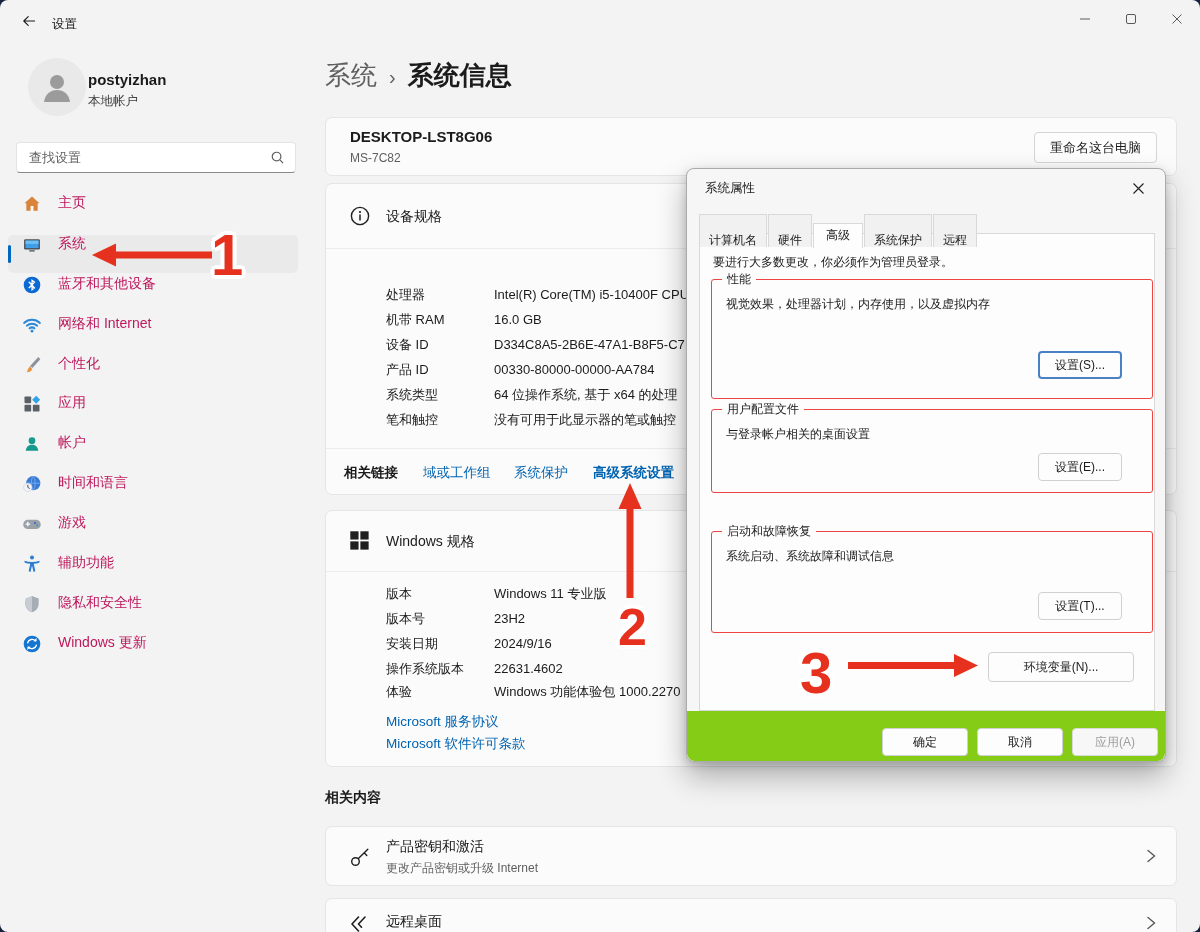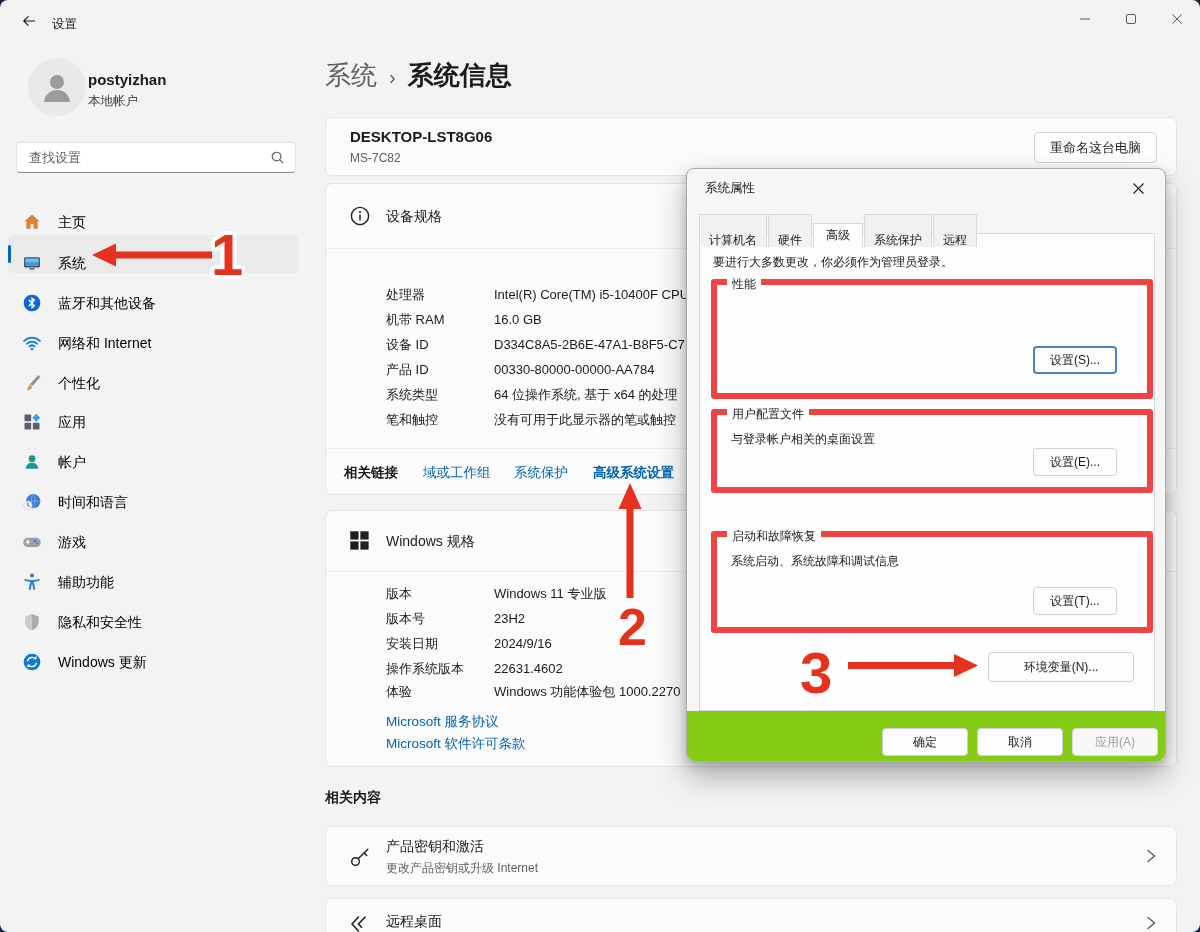--- a/index.html
+++ b/index.html
@@ -14,21 +14,21 @@
   .cap-btn { width:46px; height:38px; display:flex; align-items:center; justify-content:center; }
 
   
   .avatar { position:absolute; left:28px; top:58px; width:58px; height:58px; border-radius:50%; background:#e9e9e9; display:flex; align-items:center; justify-content:center; overflow:hidden; }
   .user-name { position:absolute; left:88px; top:71px; font-size:15px; font-weight:bold; color:#1b1b1b; }
   .user-type { position:absolute; left:88px; top:93px; font-size:12.5px; color:#3d3d3d; }
   .search { position:absolute; left:16px; top:142px; width:280px; height:31px; background:#fff; border:1px solid #e3e3e3; border-bottom:1px solid #8a8a8a; border-radius:4px; }
   .search input { position:absolute; inset:0; border:0; outline:0; background:transparent; padding:0 34px 0 12px; font-size:13px; font-family:"Liberation Sans",sans-serif; color:#1b1b1b; }
   .search input::placeholder { color:#616161; }
   .search .mag { position:absolute; right:10px; top:7px; }
-  .nav-item { position:absolute; left:8px; width:290px; height:38px; display:flex; align-items:flex-end; border-radius:5px; font-size:14px; color:#000000; }
+  .nav-item { position:absolute; left:8px; width:290px; height:38px; display:flex; align-items:flex-start; border-radius:5px; font-size:14px; color:#be185d; }
   .nav-item .ic { width:20px; height:20px; margin:0 16px 0 14px; flex:none; }
   .nav-item.sel { background:#eaeaea; }
   .nav-accent { position:absolute; left:0; top:10px; width:3px; height:18px; border-radius:2px; background:#0067c0; }
 
   
   .crumbs { position:absolute; left:325px; top:58px; display:flex; align-items:baseline; font-size:26px; }
   .crumb-parent { color:#5f5f5f; }
   .crumb-sep { color:#5f5f5f; font-size:20px; margin:0 12px; }
   .crumb-cur { color:#1b1b1b; font-weight:600; }
   .card { position:absolute; left:325px; width:852px; background:#fbfbfb; border:1px solid #e5e5e5; border-radius:7px; }
@@ -43,21 +43,21 @@
 
   
   .dlg { position:absolute; left:686px; top:168px; width:480px; height:594px; background:#f6f6f6; border:1px solid #ababab; border-radius:8px; box-shadow:0 14px 30px rgba(0,0,0,.30), 0 3px 8px rgba(0,0,0,.16); z-index:10; }
   .dlg-title { position:absolute; left:18px; top:11px; font-size:12.5px; color:#1b1b1b; }
   .dlg-close { position:absolute; right:10px; top:6px; width:34px; height:26px; display:flex; align-items:center; justify-content:center; border-radius:4px; }
   .tabs { position:absolute; left:12px; top:45px; display:flex; align-items:flex-end; z-index:5; }
   .tab { height:20px; line-height:19px; font-size:12px; color:#1b1b1b; padding:16px 9px; background:#f1f1f1; border:1px solid #d9d9d9; border-bottom:none; margin-right:1px; }
   .tab.active { height:25px; line-height:23px; background:#fdfdfd; padding:0 12px; margin-bottom:-1px; position:relative; z-index:6;text-align:center; }
   .tabpage { position:absolute; left:12px; top:64px; width:456px; height:478px; background:#fdfdfd; border:1px solid #d9d9d9; }
   .dlg-note { position:absolute; left:26px; top:85px; font-size:12px; color:#1b1b1b; }
-  .grp { position:absolute; left:24px; width:442px; border:6px solid #ef4444; border-radius:3px; }
+  .grp { position:absolute; left:24px; width:442px; border:1px solid #ef4444; border-radius:3px; }
   .grp-lbl { position:absolute; top:-9px; left:10px; background:#fdfdfd; padding:0 5px; font-size:12px; color:#1b1b1b; }
   .grp-txt { position:absolute; left:14px; top:16px; font-size:12px; color:#1b1b1b; }
   .dbtn { position:absolute; width:84px; height:28px; background:#fdfdfd; border:1px solid #d0d0d0; border-radius:4px; font-size:12px; color:#1b1b1b; font-family:"Liberation Sans",sans-serif; display:flex; align-items:center; justify-content:center; }
   .dbtn.focus { border:2px solid #4a80c4; }
   .dbtn.disabled { color:#9e9e9e; border-color:#dadada; background:#f7f7f7; }
   .dlg-footer { position:absolute; left:0; right:0; top:542px; bottom:0; background:#84cc16; border-radius:0 0 8px 8px; }
 
   
   .anno-svg { position:absolute; inset:0; z-index:60; pointer-events:none; }
   .anno-num { position:absolute; z-index:61; font-weight:bold; color:#e5311d; pointer-events:none; line-height:1;
@@ -298,20 +298,21 @@
       <div class="tab active">高级</div>
       <div class="tab">系统保护</div>
       <div class="tab">远程</div>
     </div>
 
     <div class="tabpage"></div>
     <div class="dlg-note">要进行大多数更改，你必须作为管理员登录。</div>
 
     <div class="grp" style="top:110px;height:120px">
       <span class="grp-lbl">性能</span>
+      <span class="grp-txt">视觉效果，处理器计划，内存使用，以及虚拟内存</span>
       <button class="dbtn focus" style="right:30px;bottom:19px">设置(S)...</button>
     </div>
 
     <div class="grp" style="top:240px;height:84px">
       <span class="grp-lbl">用户配置文件</span>
       <span class="grp-txt">与登录帐户相关的桌面设置</span>
       <button class="dbtn" style="right:30px;bottom:11px">设置(E)...</button>
     </div>
 
     <div class="grp" style="top:362px;height:102px">

